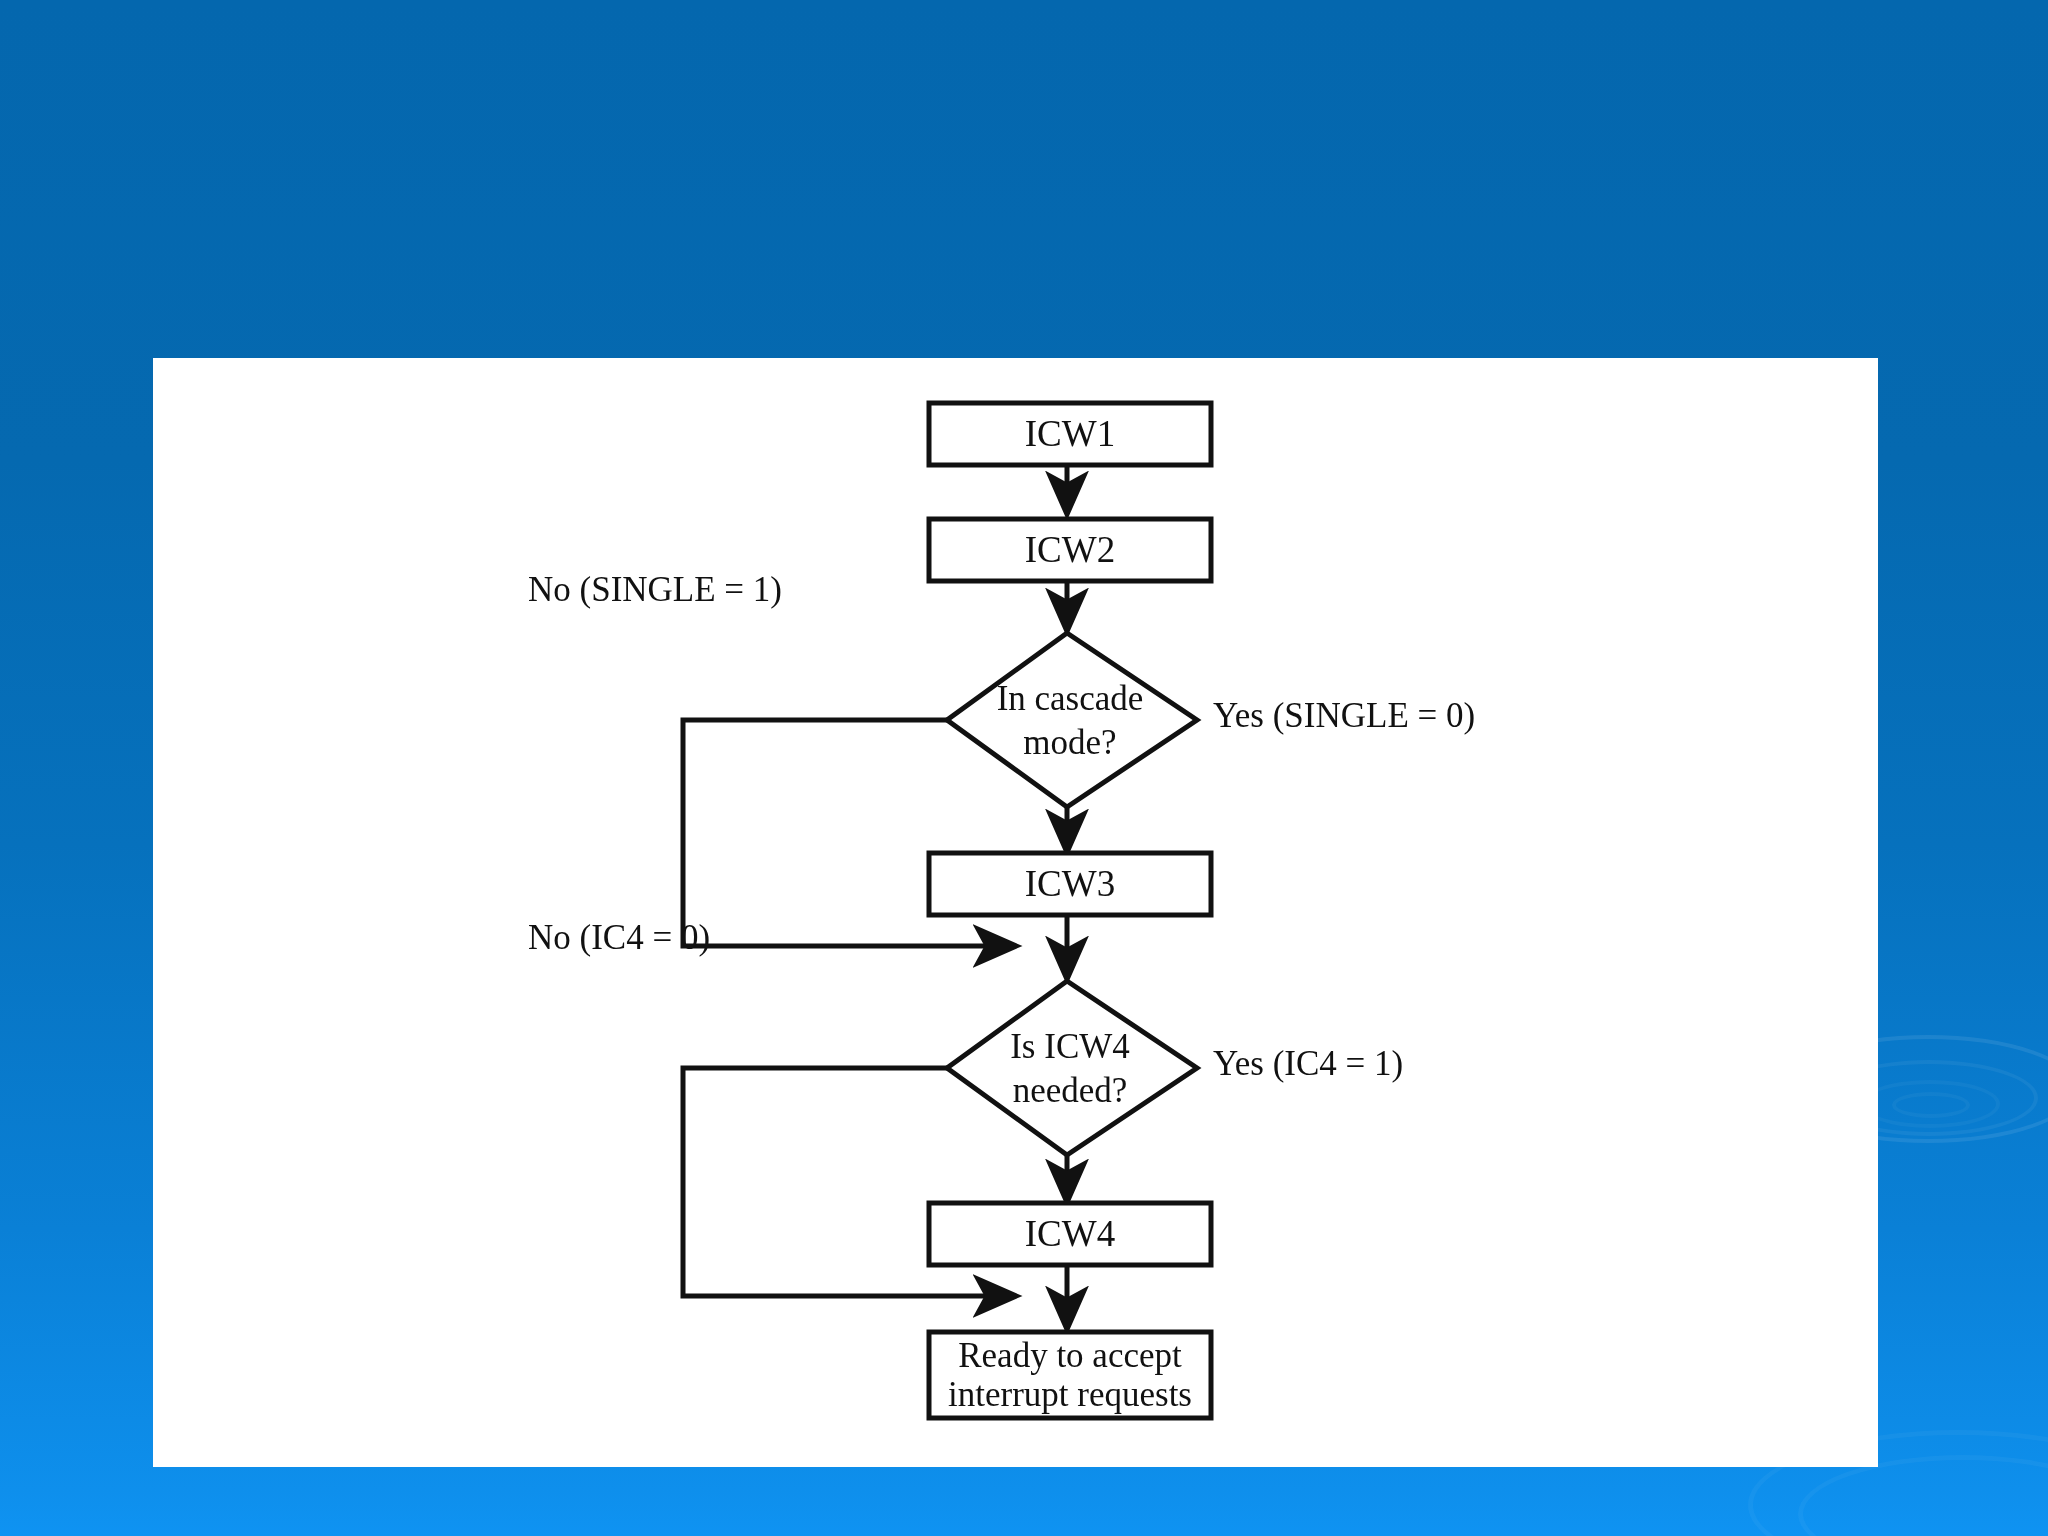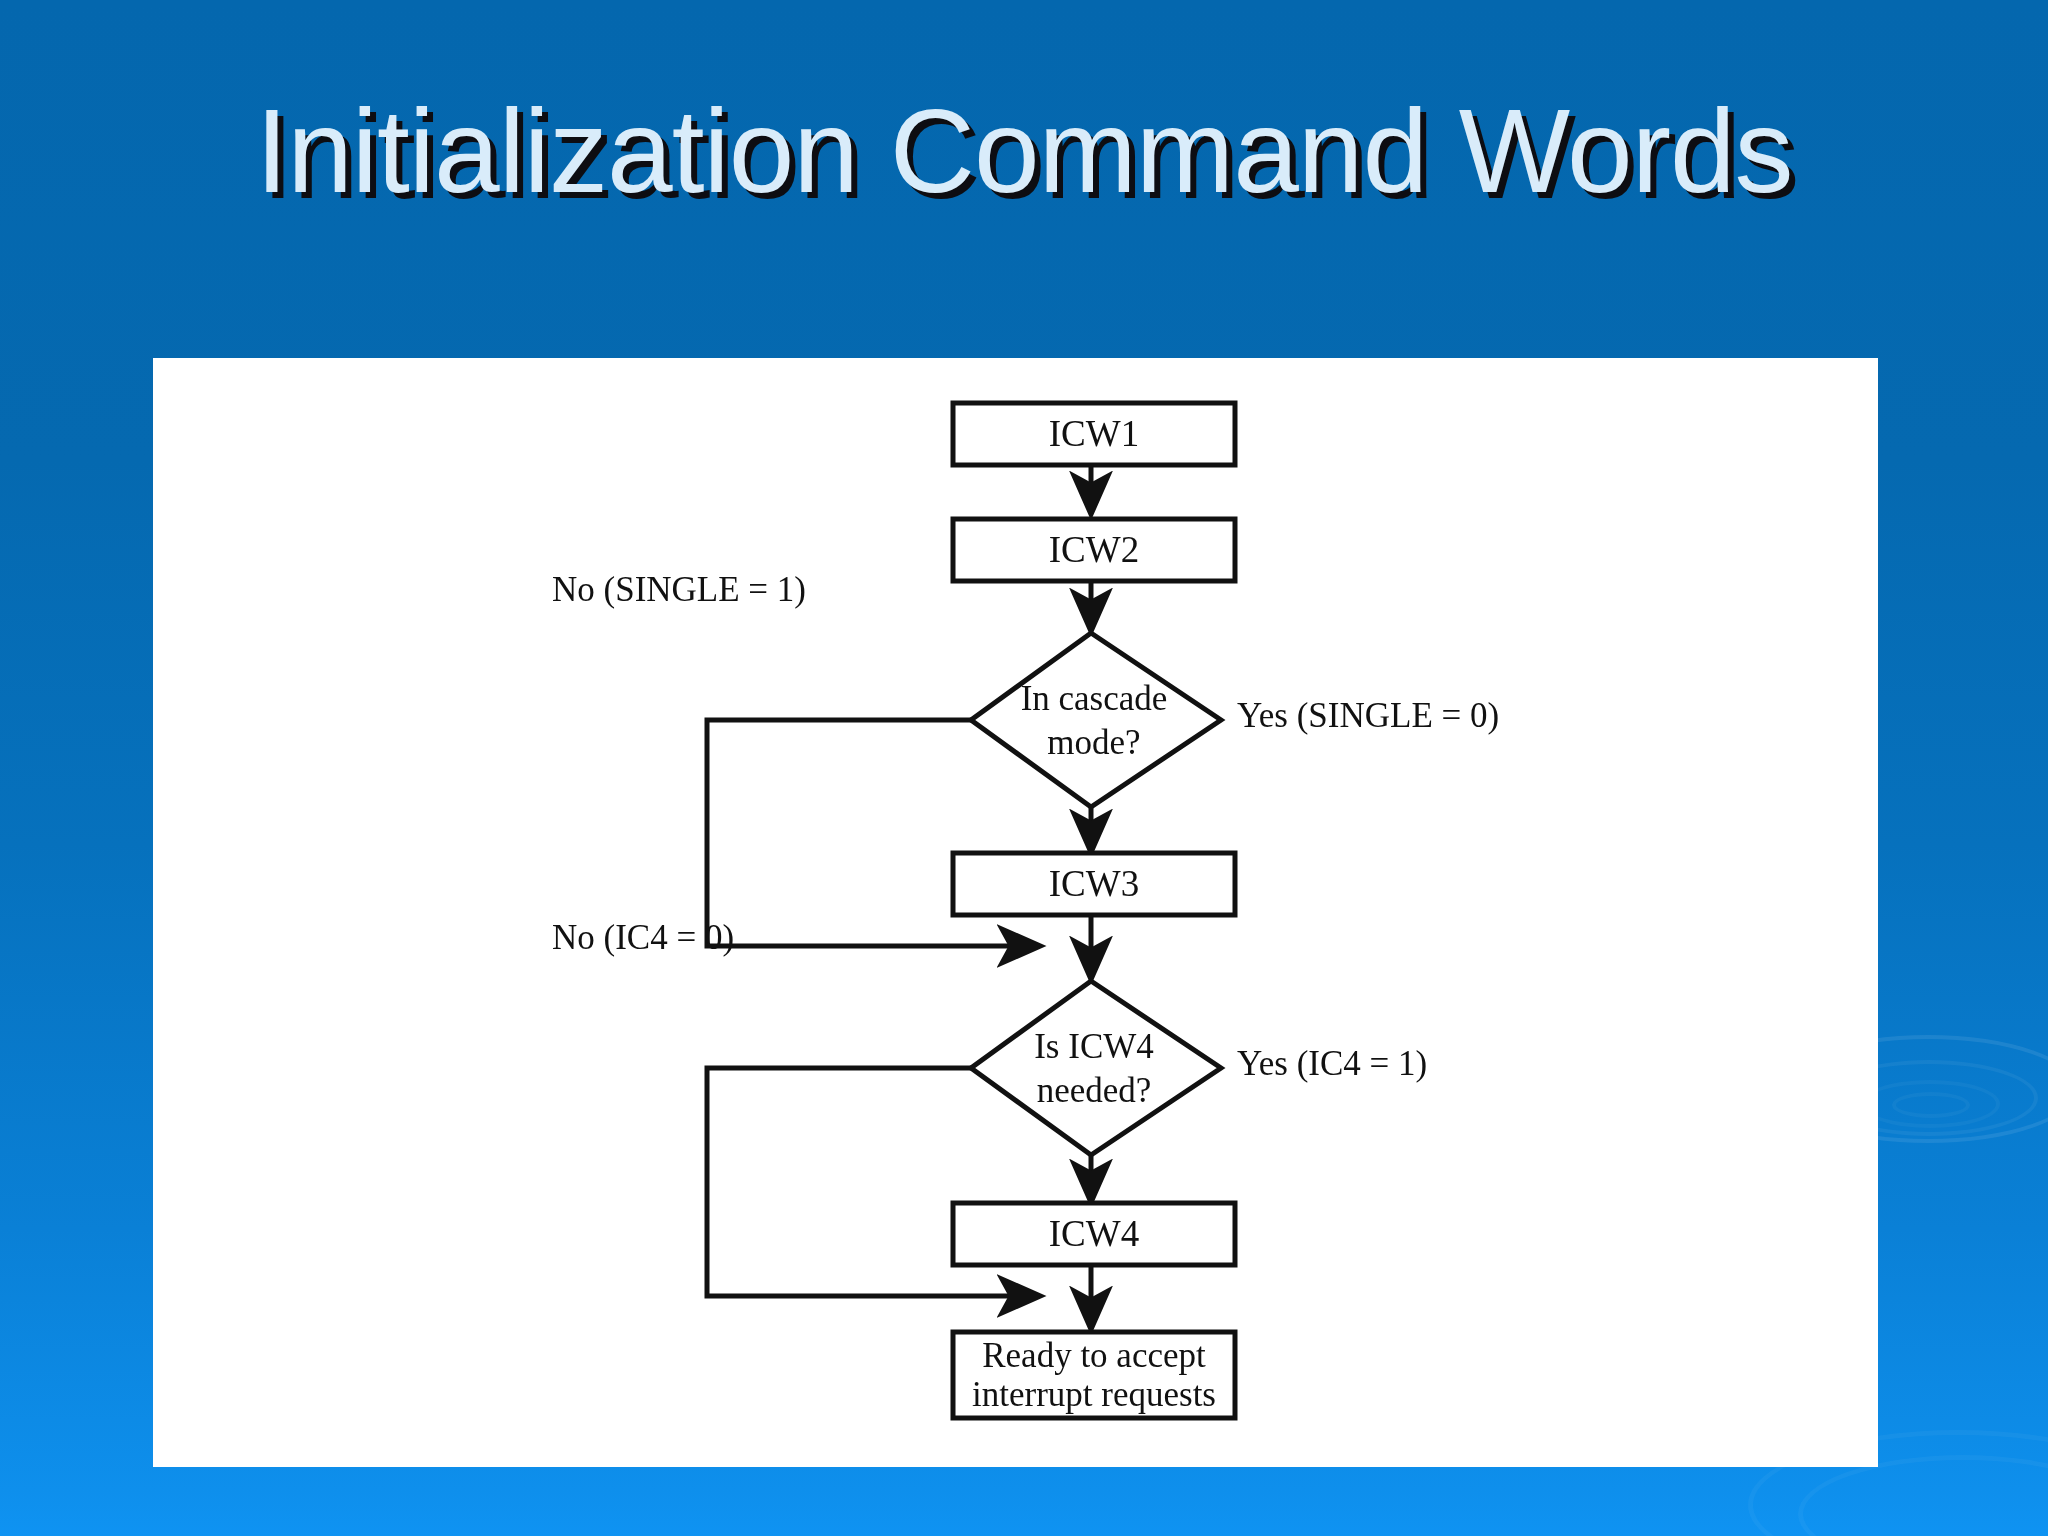--- a/index.html
+++ b/index.html
@@ -48,21 +48,21 @@
 
   #panel {
     position:absolute;
     left:153px; top:358px;
     width:1725px; height:1109px;
     background:#ffffff;
   }
 
   #figure {
     position:absolute;
-    left:0; top:0; width:100%; height:100%;margin-left:24px;
+    left:0; top:0; width:100%; height:100%;
   }
   #figure svg { display:block; width:100%; height:100%; }
 
   .fc-label {
     font-family:"Liberation Serif", serif;
     font-size:37px;
     fill:#111111;
   }
   .fc-label-sm {
     font-family:"Liberation Serif", serif;
@@ -85,21 +85,20 @@
 
 <div id="slide">
 
   <div class="ripple" style="right:-30px; top:1035px; width:300px; height:108px; border-width:4px;"></div>
   <div class="ripple dim" style="right:10px; top:1060px; width:218px; height:76px; border-width:4px;"></div>
   <div class="ripple dim2" style="right:48px; top:1080px; width:140px; height:48px; border-width:4px;"></div>
   <div class="ripple dim2" style="right:78px; top:1092px; width:78px; height:26px; border-width:4px;"></div>
   <div class="ripple dim2" style="right:-120px; top:1430px; width:420px; height:150px; border-width:5px;"></div>
   <div class="ripple dim2" style="right:-80px; top:1455px; width:330px; height:118px; border-width:5px;"></div>
 
-  <h1 id="title">Initialization Command Words</h1>
 
   <div id="panel">
     <div id="figure">
       <svg viewBox="0 0 1725 1109" preserveAspectRatio="xMidYMid meet">
         <defs>
           <marker id="arrow" markerWidth="12" markerHeight="12" refX="8.5" refY="5" orient="auto" markerUnits="strokeWidth">
             <path d="M0,0.6 L10,5 L0,9.4 L2.4,5 Z" fill="#111111"></path>
           </marker>
         </defs>
 

